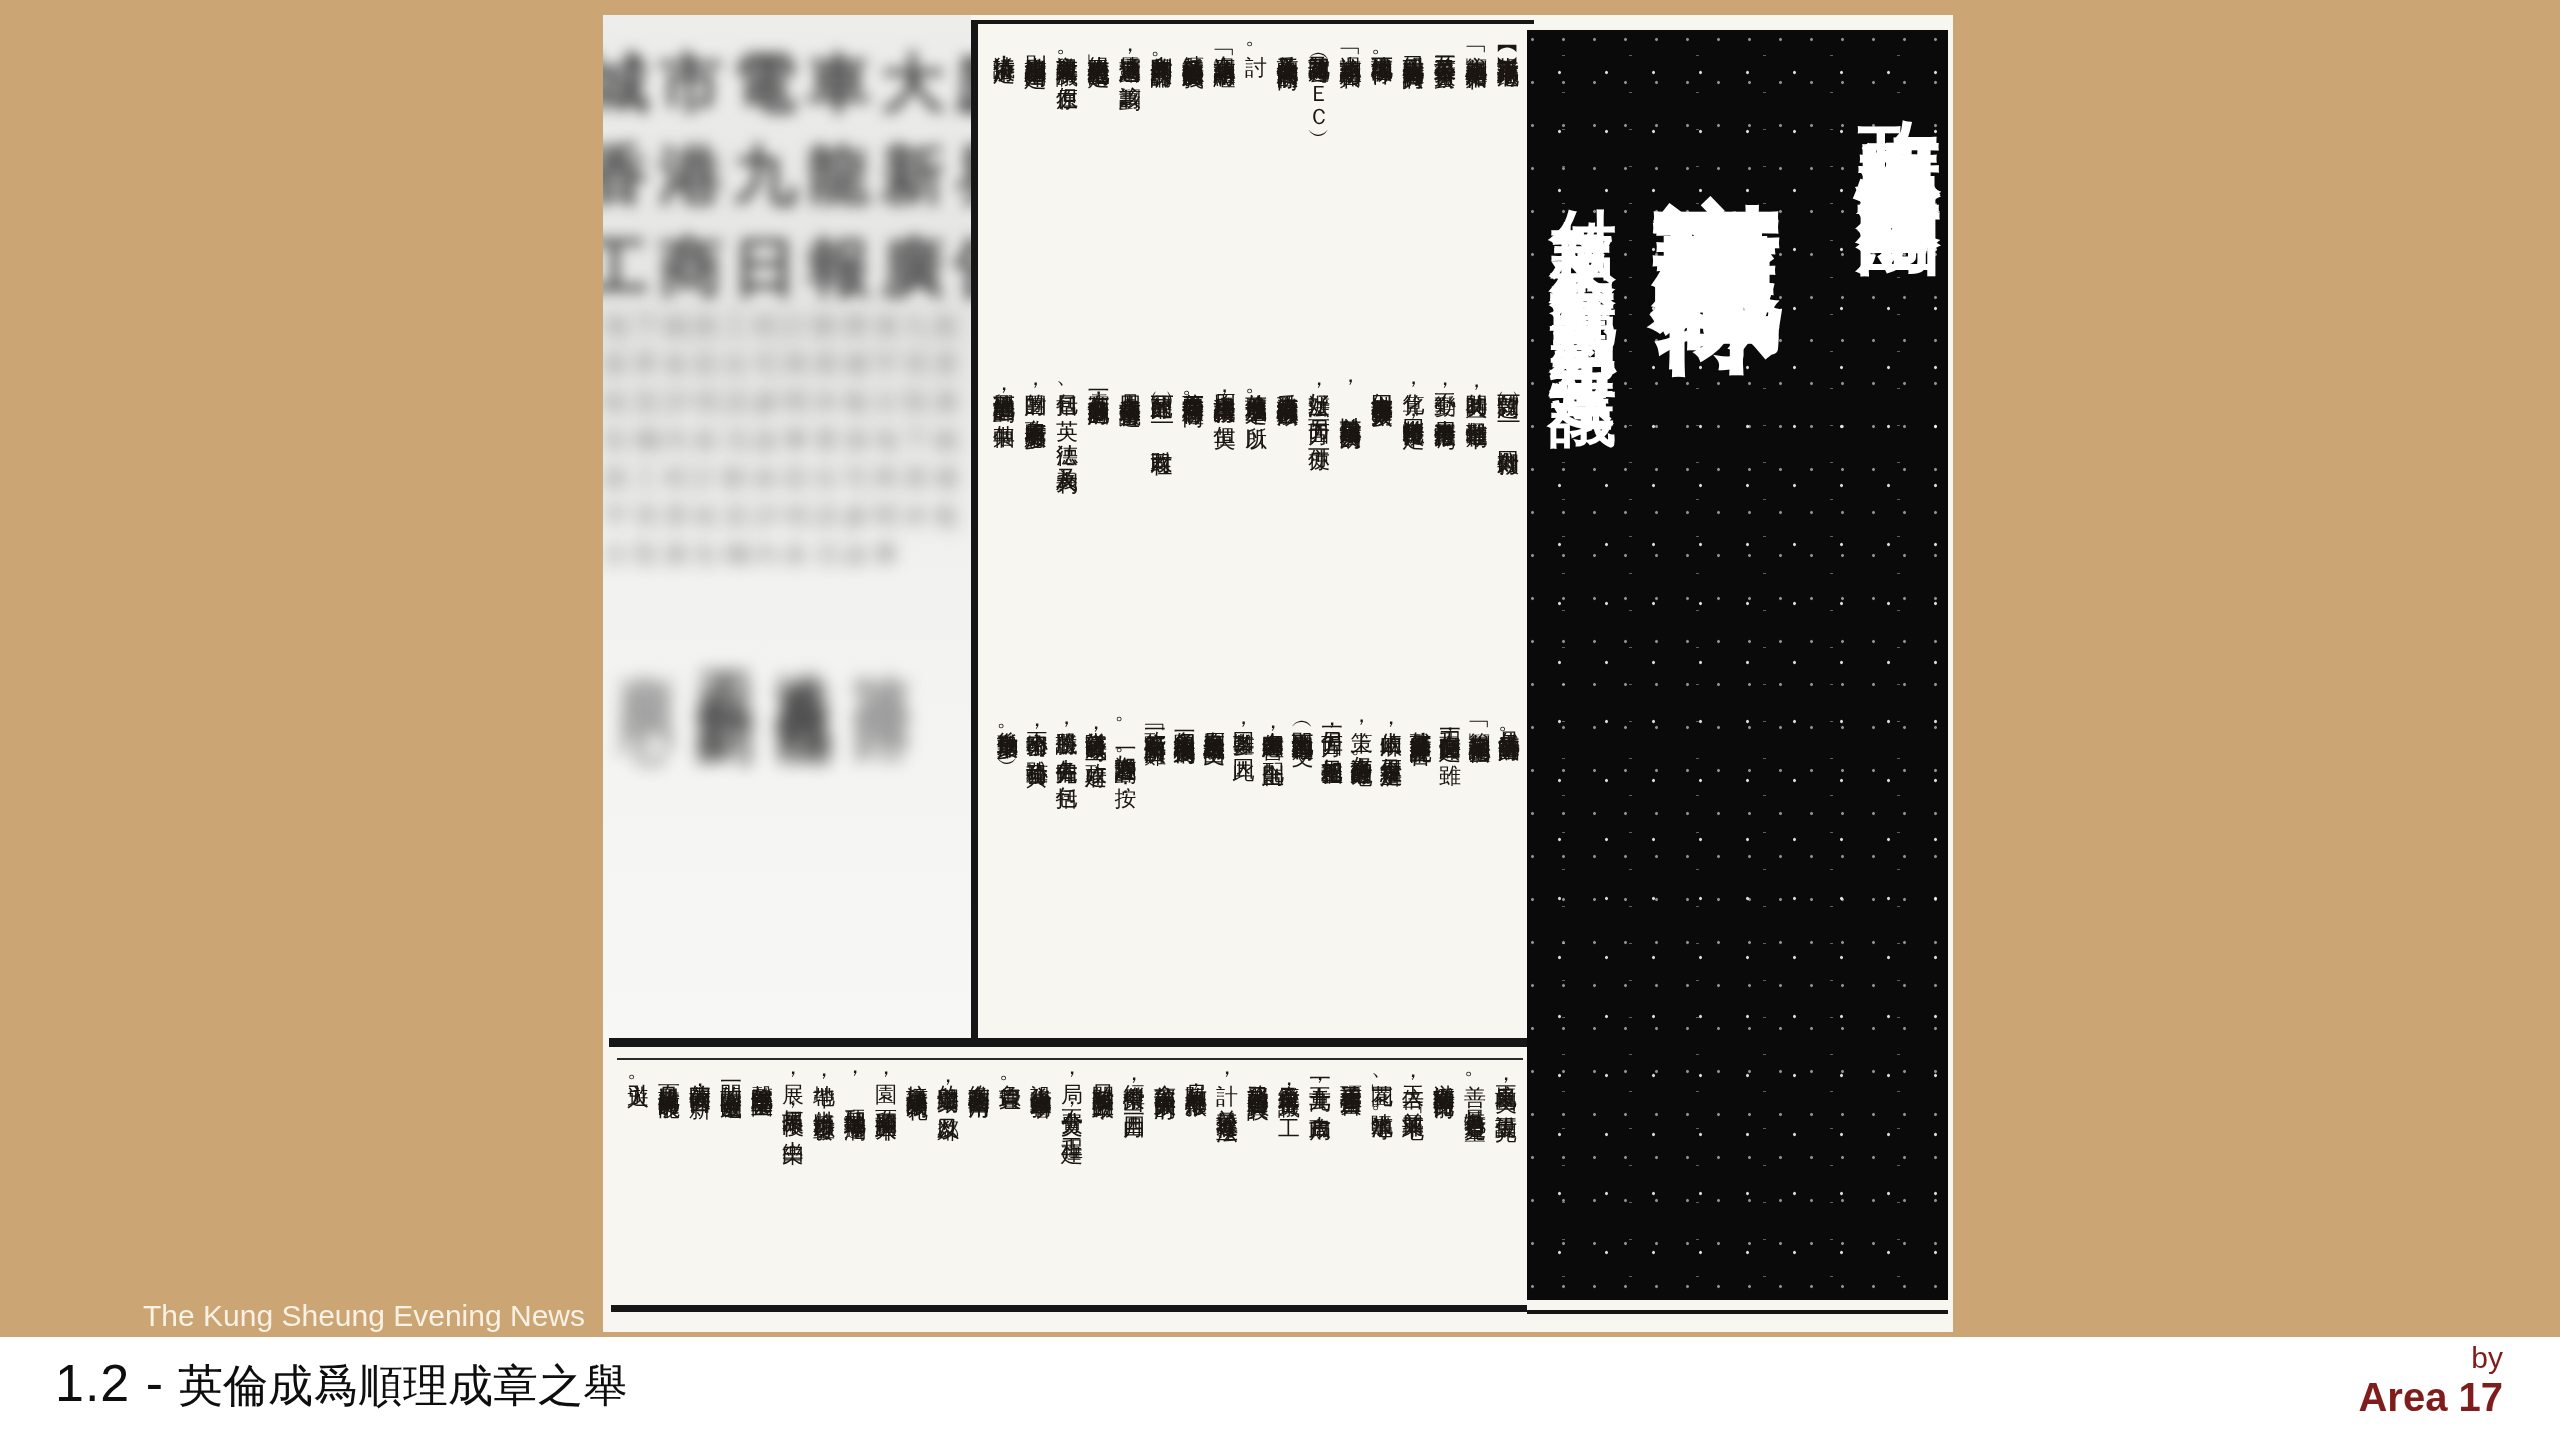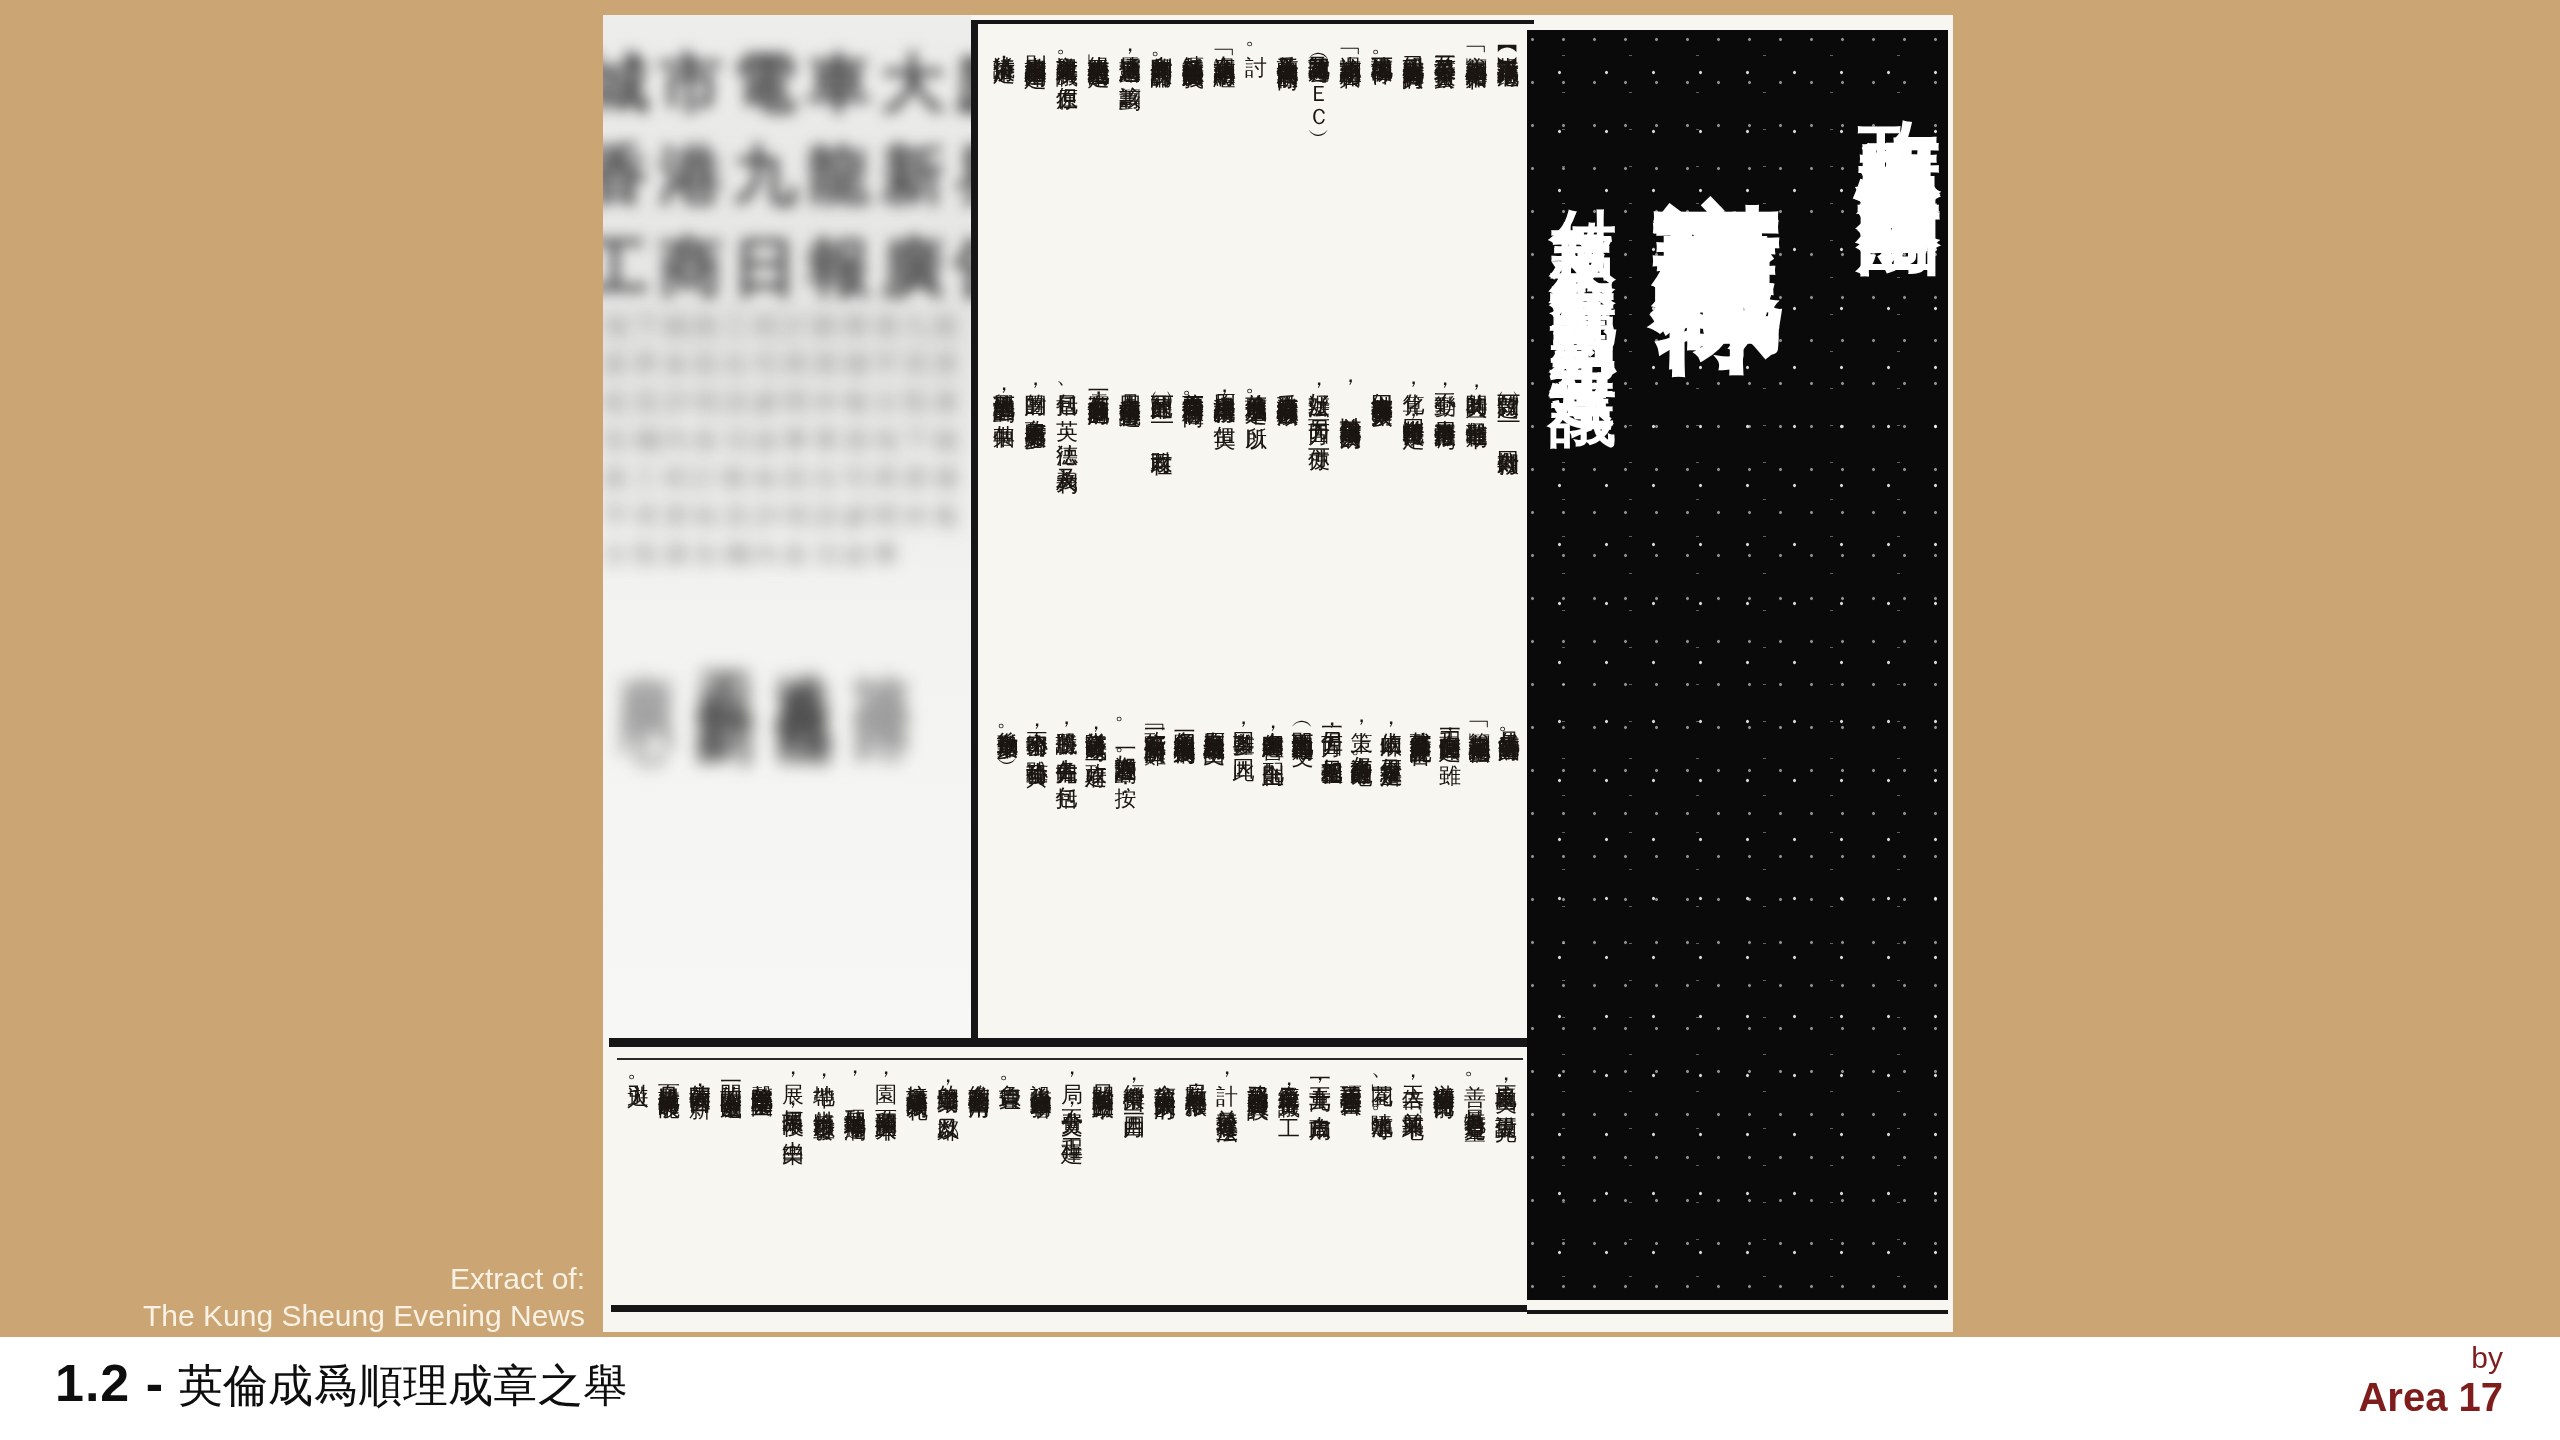--- a/index.html
+++ b/index.html
@@ -66,21 +66,21 @@
   .hcol-middle{left:106px;top:58px;font-size:128px;letter-spacing:9px;}
   .hcol-left{left:12px;top:126px;font-size:66px;letter-spacing:13px;}
 
   
   .caption{position:absolute;right:1975px;bottom:106px;text-align:right;
            color:#F8F1E4;font-size:30px;line-height:37px;font-weight:400;}
 
   
   .footer{position:absolute;left:0;top:1337px;width:2560px;height:103px;background:#ffffff;}
   .footer-title{position:absolute;left:55px;top:16px;color:#0e0e0e;white-space:nowrap;}
-  .sec-num{font-weight:bold;font-size:52px;letter-spacing:1px;}
+  .sec-num{font-weight:normal;font-size:52px;letter-spacing:1px;}
   .sec-title{font-weight:400;font-size:45px;margin-left:14px;}
   .byline{position:absolute;right:57px;top:4px;text-align:right;color:#7f1d1d;}
   .byline-by{font-size:30px;font-weight:400;line-height:34px;}
   .byline-name{font-size:40px;font-weight:bold;line-height:44px;}
 </style>
 </head>
 <body>
 
 <div class="slide">
 
@@ -200,21 +200,20 @@
       </div>
 
     <div class="headline-block">
       <div class="hcol hcol-right">政府本週與怡和及日本財團</div>
       <div class="hcol hcol-middle">商討建地下鐵條件</div>
       <div class="hcol hcol-left">付款及工程分配籌劃小組有建議</div>
     </div>
   </div>
 
   <div class="caption">
-    <div>Extract of:</div>
     <div>The Kung Sheung Evening News</div>
   </div>
 
   <div class="footer">
     <div class="footer-title">
       <span class="sec-num">1.2 -</span><span class="sec-title">英倫成爲順理成章之舉</span>
     </div>
     <div class="byline">
       <div class="byline-by">by</div>
       <div class="byline-name">Area 17</div>

